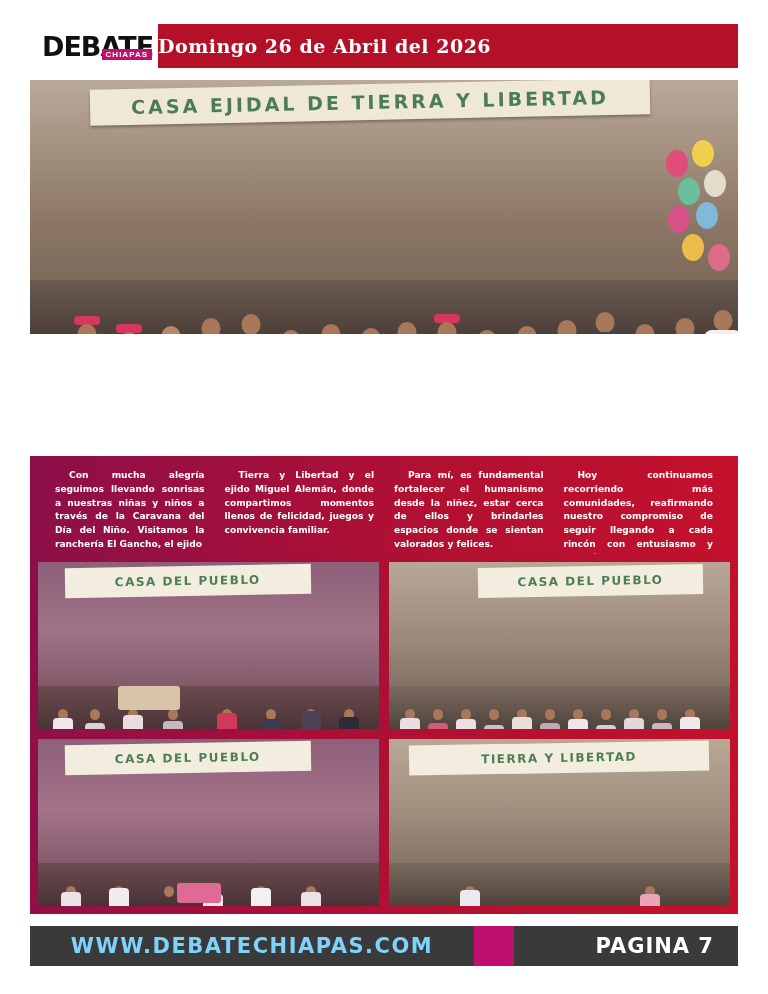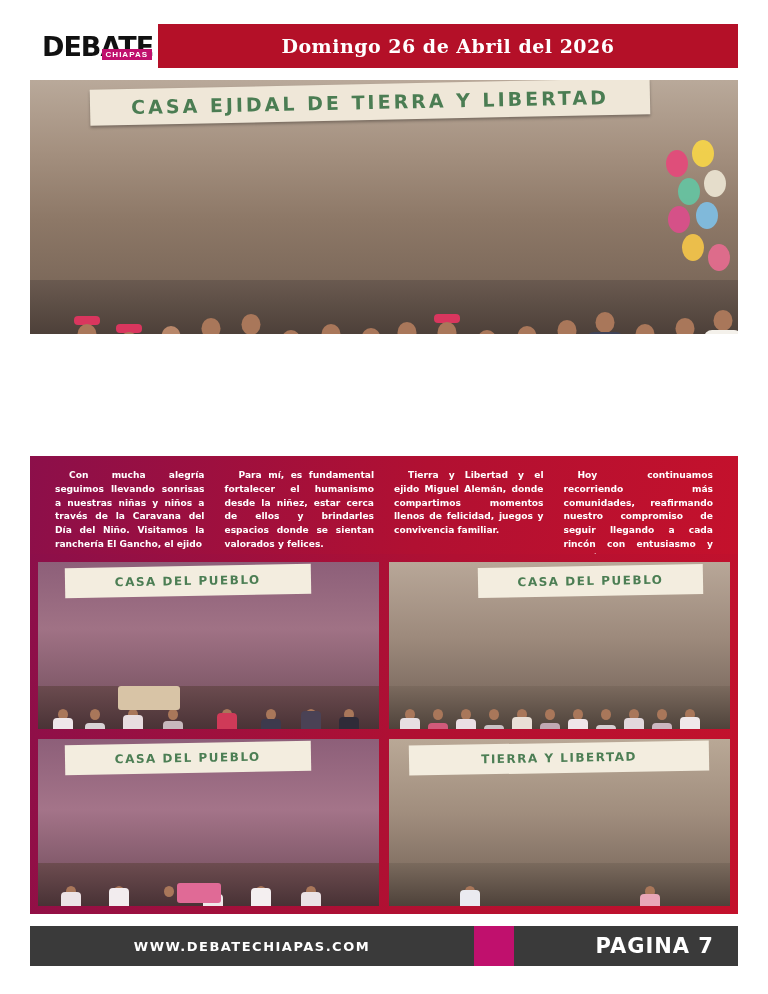--- a/index.html
+++ b/index.html
@@ -54,21 +54,20 @@
     font-weight: bold;
     letter-spacing: 1px;
     padding: 1px 4px 1px 4px;
   }
   .date-bar {
     flex: 1;
     background: #b41028;
     color: #ffffff;
     display: flex;
     align-items: center;
-    justify-content: center;
   }
   .date-text {
     font-family: "DejaVu Serif", serif;
     font-weight: bold;
     font-size: 19px;
     letter-spacing: 0.5px;
   }
 
   
   .hero {
@@ -223,27 +222,27 @@
   
   .footer {
     position: absolute;
     left: 30px; top: 926px;
     width: 708px; height: 40px;
     display: flex;
   }
   .footer-url {
     flex: 1;
     background: #3a3a3a;
-    color: #ffffff;
+    color: #7dd3fc;
     display: flex;
     align-items: center;
     justify-content: center;
     font-family: "DejaVu Sans", sans-serif;
     font-weight: bold;
-    font-size: 13px;
+    font-size: 21px;
     letter-spacing: 1.5px;
     text-align: right;
   }
   .footer-mag {
     width: 40px;
     background: #c0106d;
   }
   .footer-page {
     width: 224px;
     background: #3a3a3a;
@@ -360,22 +359,22 @@
       <div class="p" style="left:672px;">
         <div class="head" style="top:-4px;"></div>
         <div class="body" style="top:16px; height:124px; background:#f4f1eb;"></div>
       </div>
     </div>
   </div>
 
 
   <div class="body-band">
     <p>Con mucha alegría seguimos llevando sonrisas a nuestras niñas y niños a través de la Caravana del Día del Niño. Visitamos la ranchería El Gancho, el ejido</p>
+    <p>Tierra y Libertad y el ejido Miguel Alemán, donde compartimos momentos llenos de felicidad, juegos y convivencia familiar.</p>
     <p>Para mí, es fundamental fortalecer el humanismo desde la niñez, estar cerca de ellos y brindarles espacios donde se sientan valorados y felices.</p>
-    <p>Tierra y Libertad y el ejido Miguel Alemán, donde compartimos momentos llenos de felicidad, juegos y convivencia familiar.</p>
     <p>Hoy continuamos recorriendo más comunidades, reafirmando nuestro compromiso de seguir llegando a cada rincón con entusiasmo y corazón.</p>
   </div>
 
   <div class="grid">
 
     <div class="ph">
       <div class="bg" style="background:linear-gradient(180deg,#8d5f79 0%,#a07285 40%,#6d4a58 100%);"></div>
       <div class="lona">
         <span>CASA DEL PUEBLO</span>
       </div>

